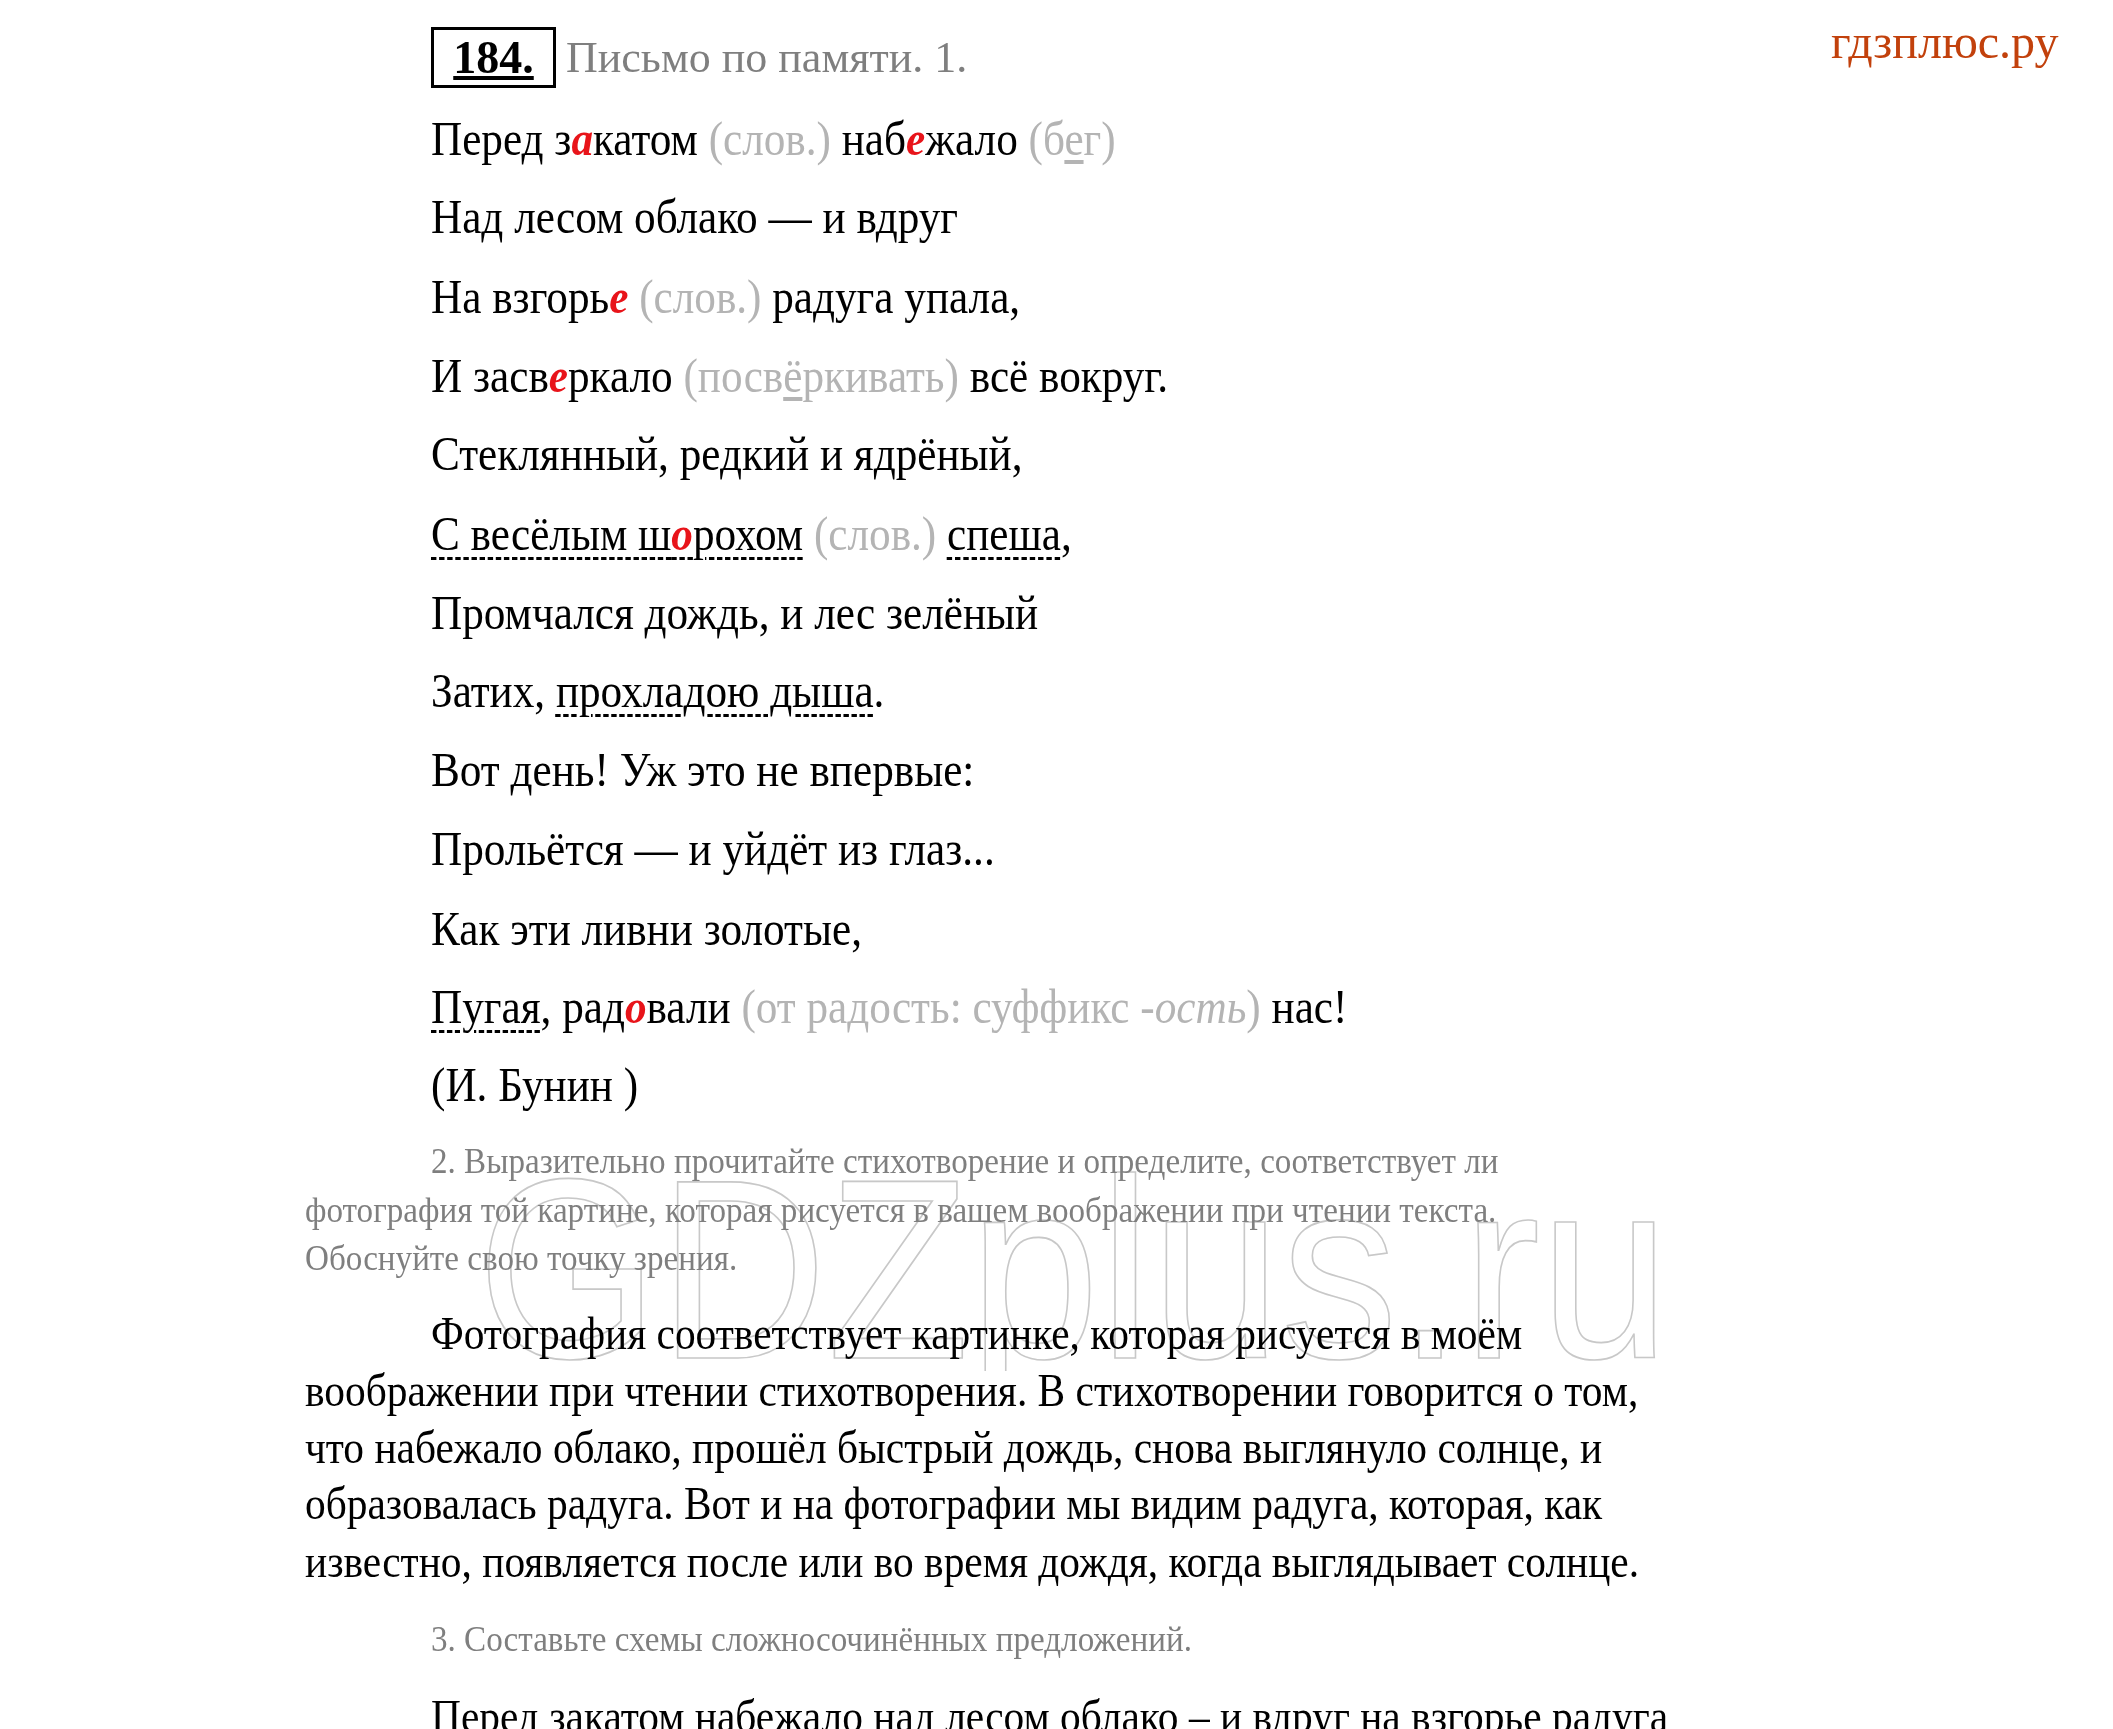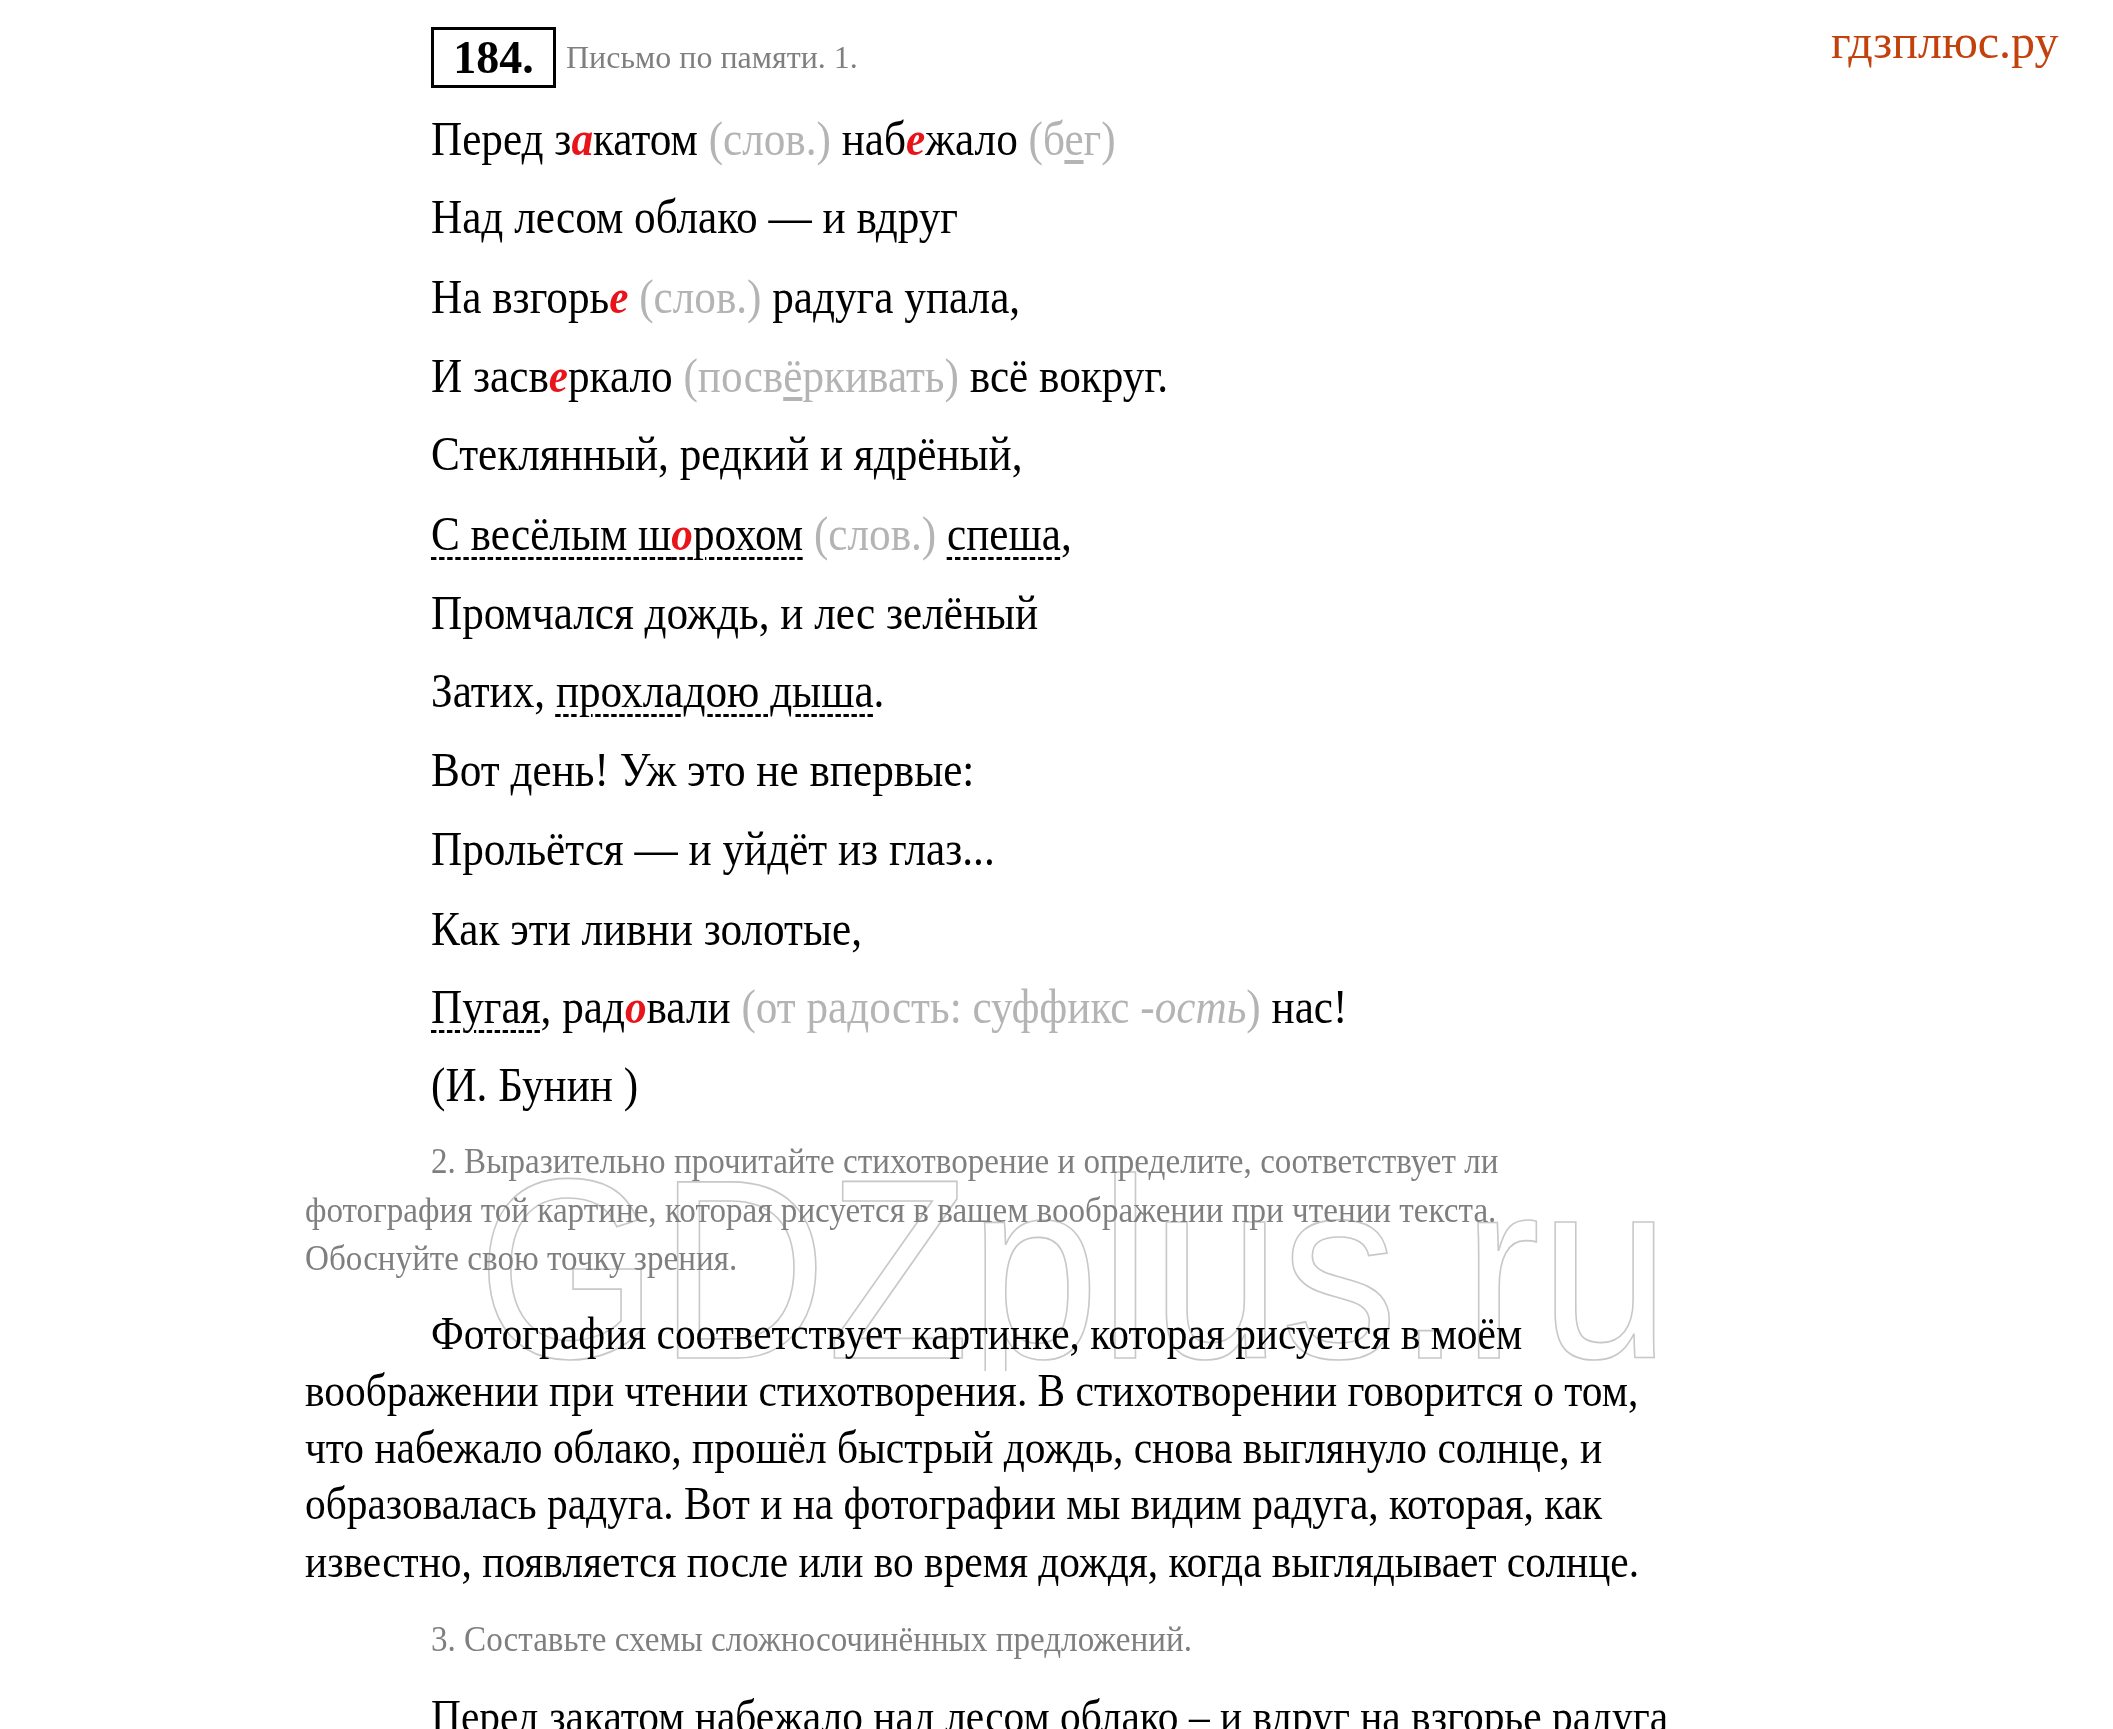--- a/index.html
+++ b/index.html
@@ -1,21 +1,21 @@
 <!DOCTYPE html>
 <html style="font-size:13.6px"><head>
 <meta charset="utf-8">
 <style>
   html, body { margin:0; padding:0; background:#ffffff; }
   body { width:2113px; height:1729px; position:relative; overflow:hidden;
          font-family:"Liberation Serif", "DejaVu Serif", serif; color:#000; }
   .abs { position:absolute; white-space:nowrap; }
   .num-box { left:431px; top:27px; width:119px; height:55px; border:3.4px solid #000;
-             font-weight:bold; font-size:46px; line-height:55px; text-align:center; box-sizing:content-box; }
-  .title { left:566px; top:32px; font-size:32px; color:#7f7f7f; line-height:51px; }
+             font-weight:bold; font-size:46px; line-height:55px; text-align:center; box-sizing:content-box;text-decoration:underline; }
+  .title { left:566px; top:32px; font-size:44px; color:#7f7f7f; line-height:51px; }
   .site { left:1831px; top:12px; font-size:48px; color:#c2410c; line-height:60px; }
   .poem-line { left:431px; font-size:48px; line-height:60px; transform:scaleX(0.9); transform-origin:left center; }
   .hint { color:#b4b4b4; }
   .red { color:#e8141a; font-weight:bold; font-style:italic; }
   .ddot { text-decoration: underline dashed #000; text-decoration-thickness:2.6px; text-underline-offset:6.8px; }
   .under-e { text-decoration: underline; text-decoration-color:#b4b4b4; text-underline-offset:5.1px; }
   .q { font-size:36px; color:#7f7f7f; line-height:48px; transform:scaleX(0.92); transform-origin:left center; }
   .ans { font-size:46px; color:#000; line-height:56px; transform:scaleX(0.9); transform-origin:left center; }
   .watermark { position:absolute; left:477px; top:1158px; width:1210px; height:213px; pointer-events:none; }
 </style>

